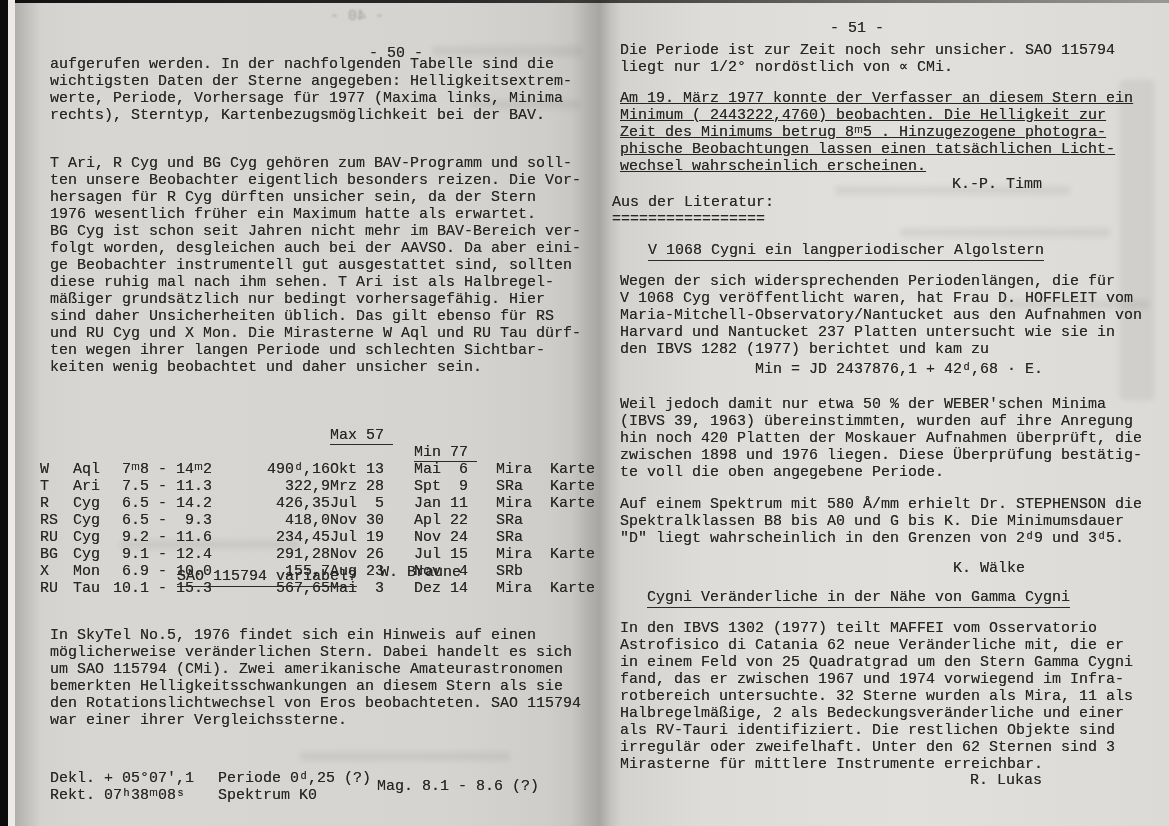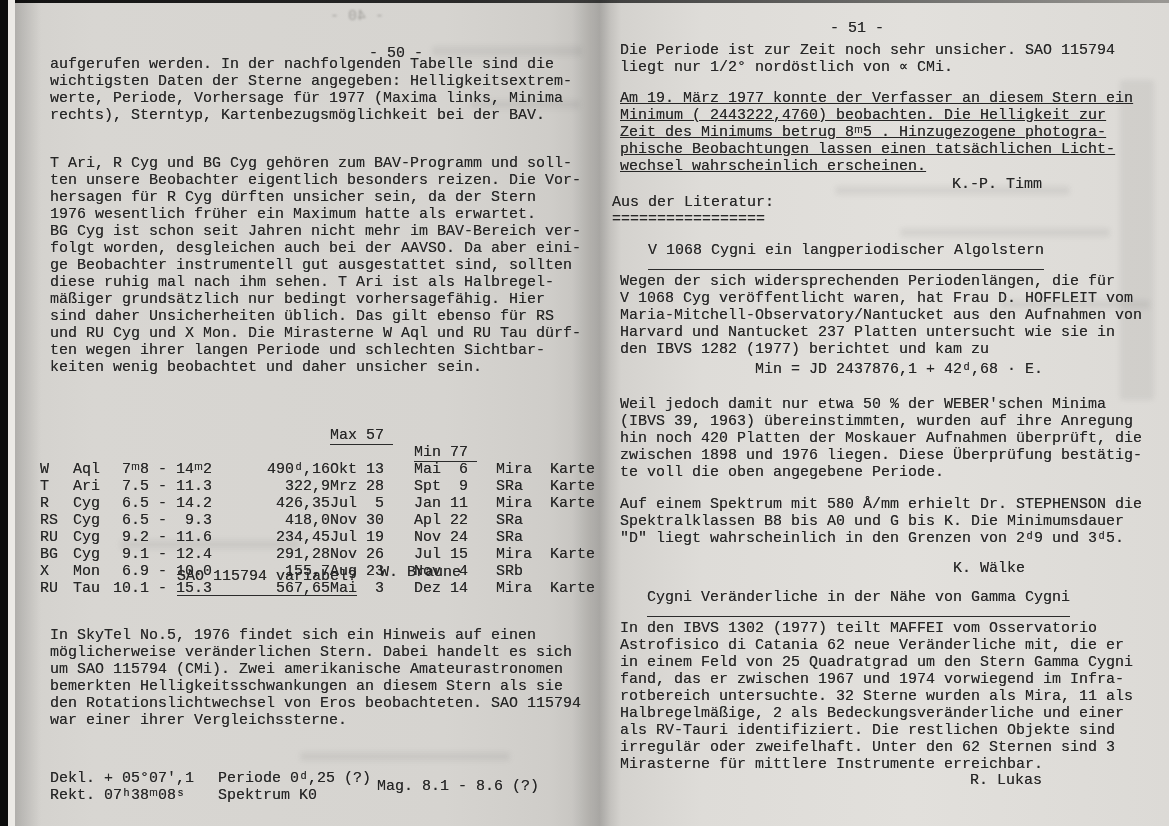--- a/index.html
+++ b/index.html
@@ -25,21 +25,21 @@
       rgba(0,0,0,0.16) 55%,rgba(0,0,0,0.05) 78%,rgba(0,0,0,0) 100%);}
   .page{position:absolute;top:0;height:826px;color:#262626;}
   .page-left{left:38px;width:552px;}
   .page-right{left:608px;width:557px;}
   .para,.block,.sig,.heading,.pageno,.formula,.literatur,.coords,.startable{
     position:absolute;margin:0;
     font-family:"Liberation Mono","DejaVu Sans Mono",monospace;
     font-size:15px;line-height:17px;white-space:pre;
     text-shadow:0 0 0.6px rgba(35,35,35,0.6);
   }
-  .u{border-bottom:1.6px solid #2b2b2b;padding-bottom:10px;}
+  .u{border-bottom:1.6px solid #2b2b2b;padding-bottom:1px;}
   .sig{text-align:left;}
   
   .startable{left:2px;top:376px;}
   .thead{position:relative;height:17px;}
   .thead .hdr{position:absolute;border-bottom:1.6px solid #2b2b2b;padding-right:9px;padding-bottom:0px;}
   .hdr-max{left:290px;}
   .hdr-min{left:374px;}
   .trow{display:flex;white-space:pre;}
   .c0{width:33px;}  
   .c1{width:40px;}  

